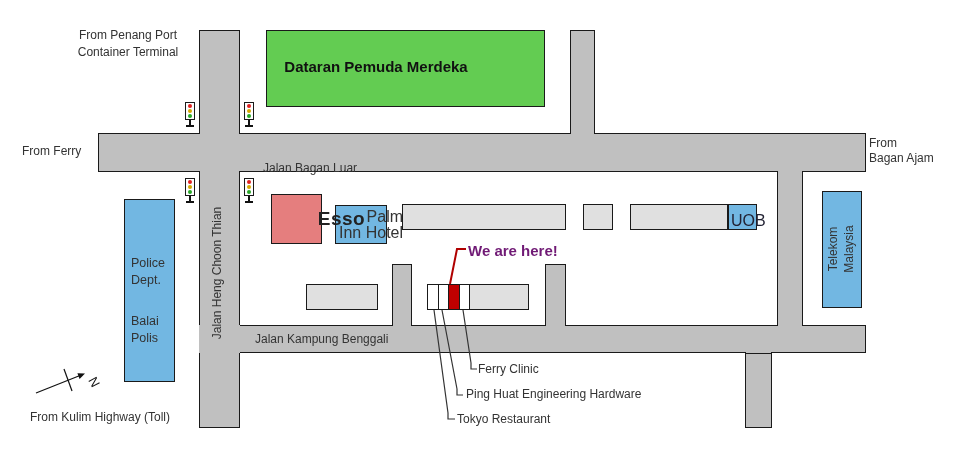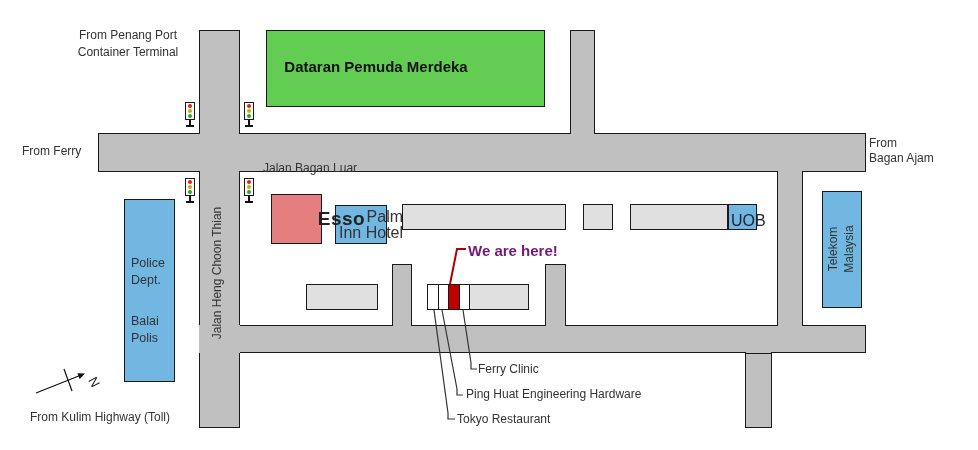--- a/index.html
+++ b/index.html
@@ -143,20 +143,21 @@
   </div>
   <div class="lbl" style="left:22px;top:144px;">From Ferry</div>
   <div class="lbl" style="left:869px;top:136px;line-height:15px;">
     <div>From</div>
     <div>Bagan Ajam</div>
   </div>
   <div class="lbl" style="left:30px;top:410px;">From Kulim Highway (Toll)</div>
 
   <div class="lbl" style="left:263px;top:145px;margin-top:16px;">Jalan Bagan Luar</div>
   <div class="vlabel heng">Jalan Heng Choon Thian</div>
+  <div class="lbl" style="left:255px;top:332px;">Jalan Kampung Benggali</div>
 
   <div class="lbl" style="left:478px;top:362px;">Ferry Clinic</div>
   <div class="lbl" style="left:466px;top:387px;">Ping Huat Engineering Hardware</div>
   <div class="lbl" style="left:457px;top:412px;">Tokyo Restaurant</div>
 
   <svg class="overlay" width="978" height="450" viewBox="0 0 978 450">
     <polyline points="466,249 457,249 450,284" fill="none" stroke="#B00000" stroke-width="2"></polyline>
     <polyline points="463,310 471,363 471,369 477,369" fill="none" stroke="#333" stroke-width="1.2"></polyline>
     <polyline points="442,310 457,389 457,395 463,395" fill="none" stroke="#333" stroke-width="1.2"></polyline>
     <polyline points="434,310 448,413 448,419 455,419" fill="none" stroke="#333" stroke-width="1.2"></polyline>

